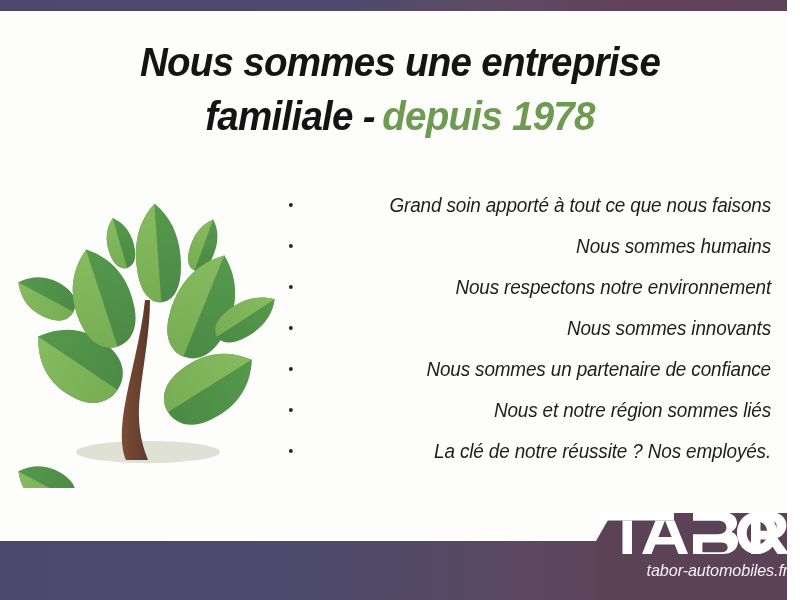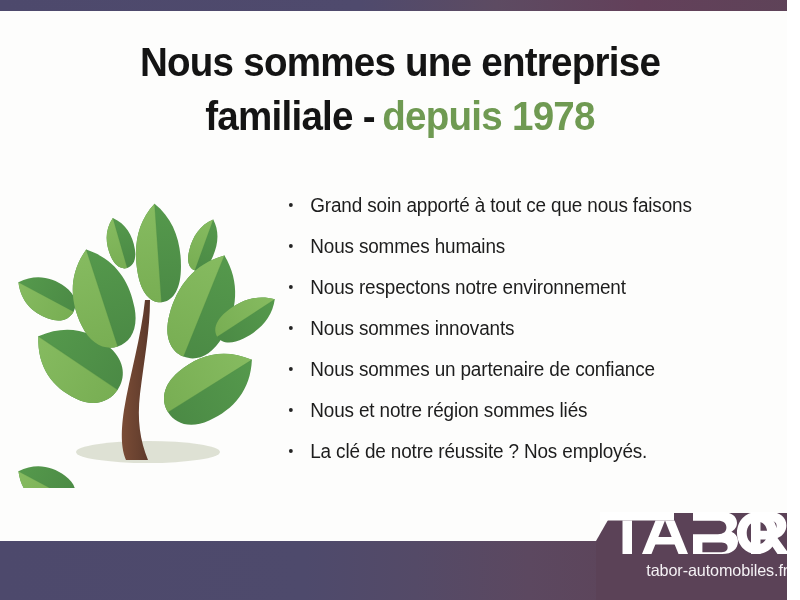--- a/index.html
+++ b/index.html
@@ -10,20 +10,21 @@
     overflow:hidden;
     background:#ffffff;
     font-family:"Liberation Sans", sans-serif;
   }
 
   #slide {
     position:relative;
     width:787px; height:600px;
     background:#fdfdfc;
     overflow:hidden;
+    font-style:italic;
   }
 
   
   .top-bar {
     position:absolute; left:0; top:0;
     width:800px; height:11px;
     background:linear-gradient(90deg,#4d496c 0%,#4f4a6d 45%,#5d4b62 62%,#63405a 80%,#5e4358 100%);
   }
 
   
@@ -43,20 +44,21 @@
   }
   .headline .accent { color:#6f9a52; }
   .headline .gap { display:inline-block; width:8px; }
 
   
   .bullets {
     position:absolute;
     left:286px; top:192px;
     width:500px;
     list-style:none;
+    text-align:right;
   }
   .bullets li {
     position:relative;
     padding-left:25px;
     height:41px;
     line-height:27px;
     font-size:19.5px;
     color:#1d1d1d;
     letter-spacing:-0.15px;
     white-space:nowrap;

